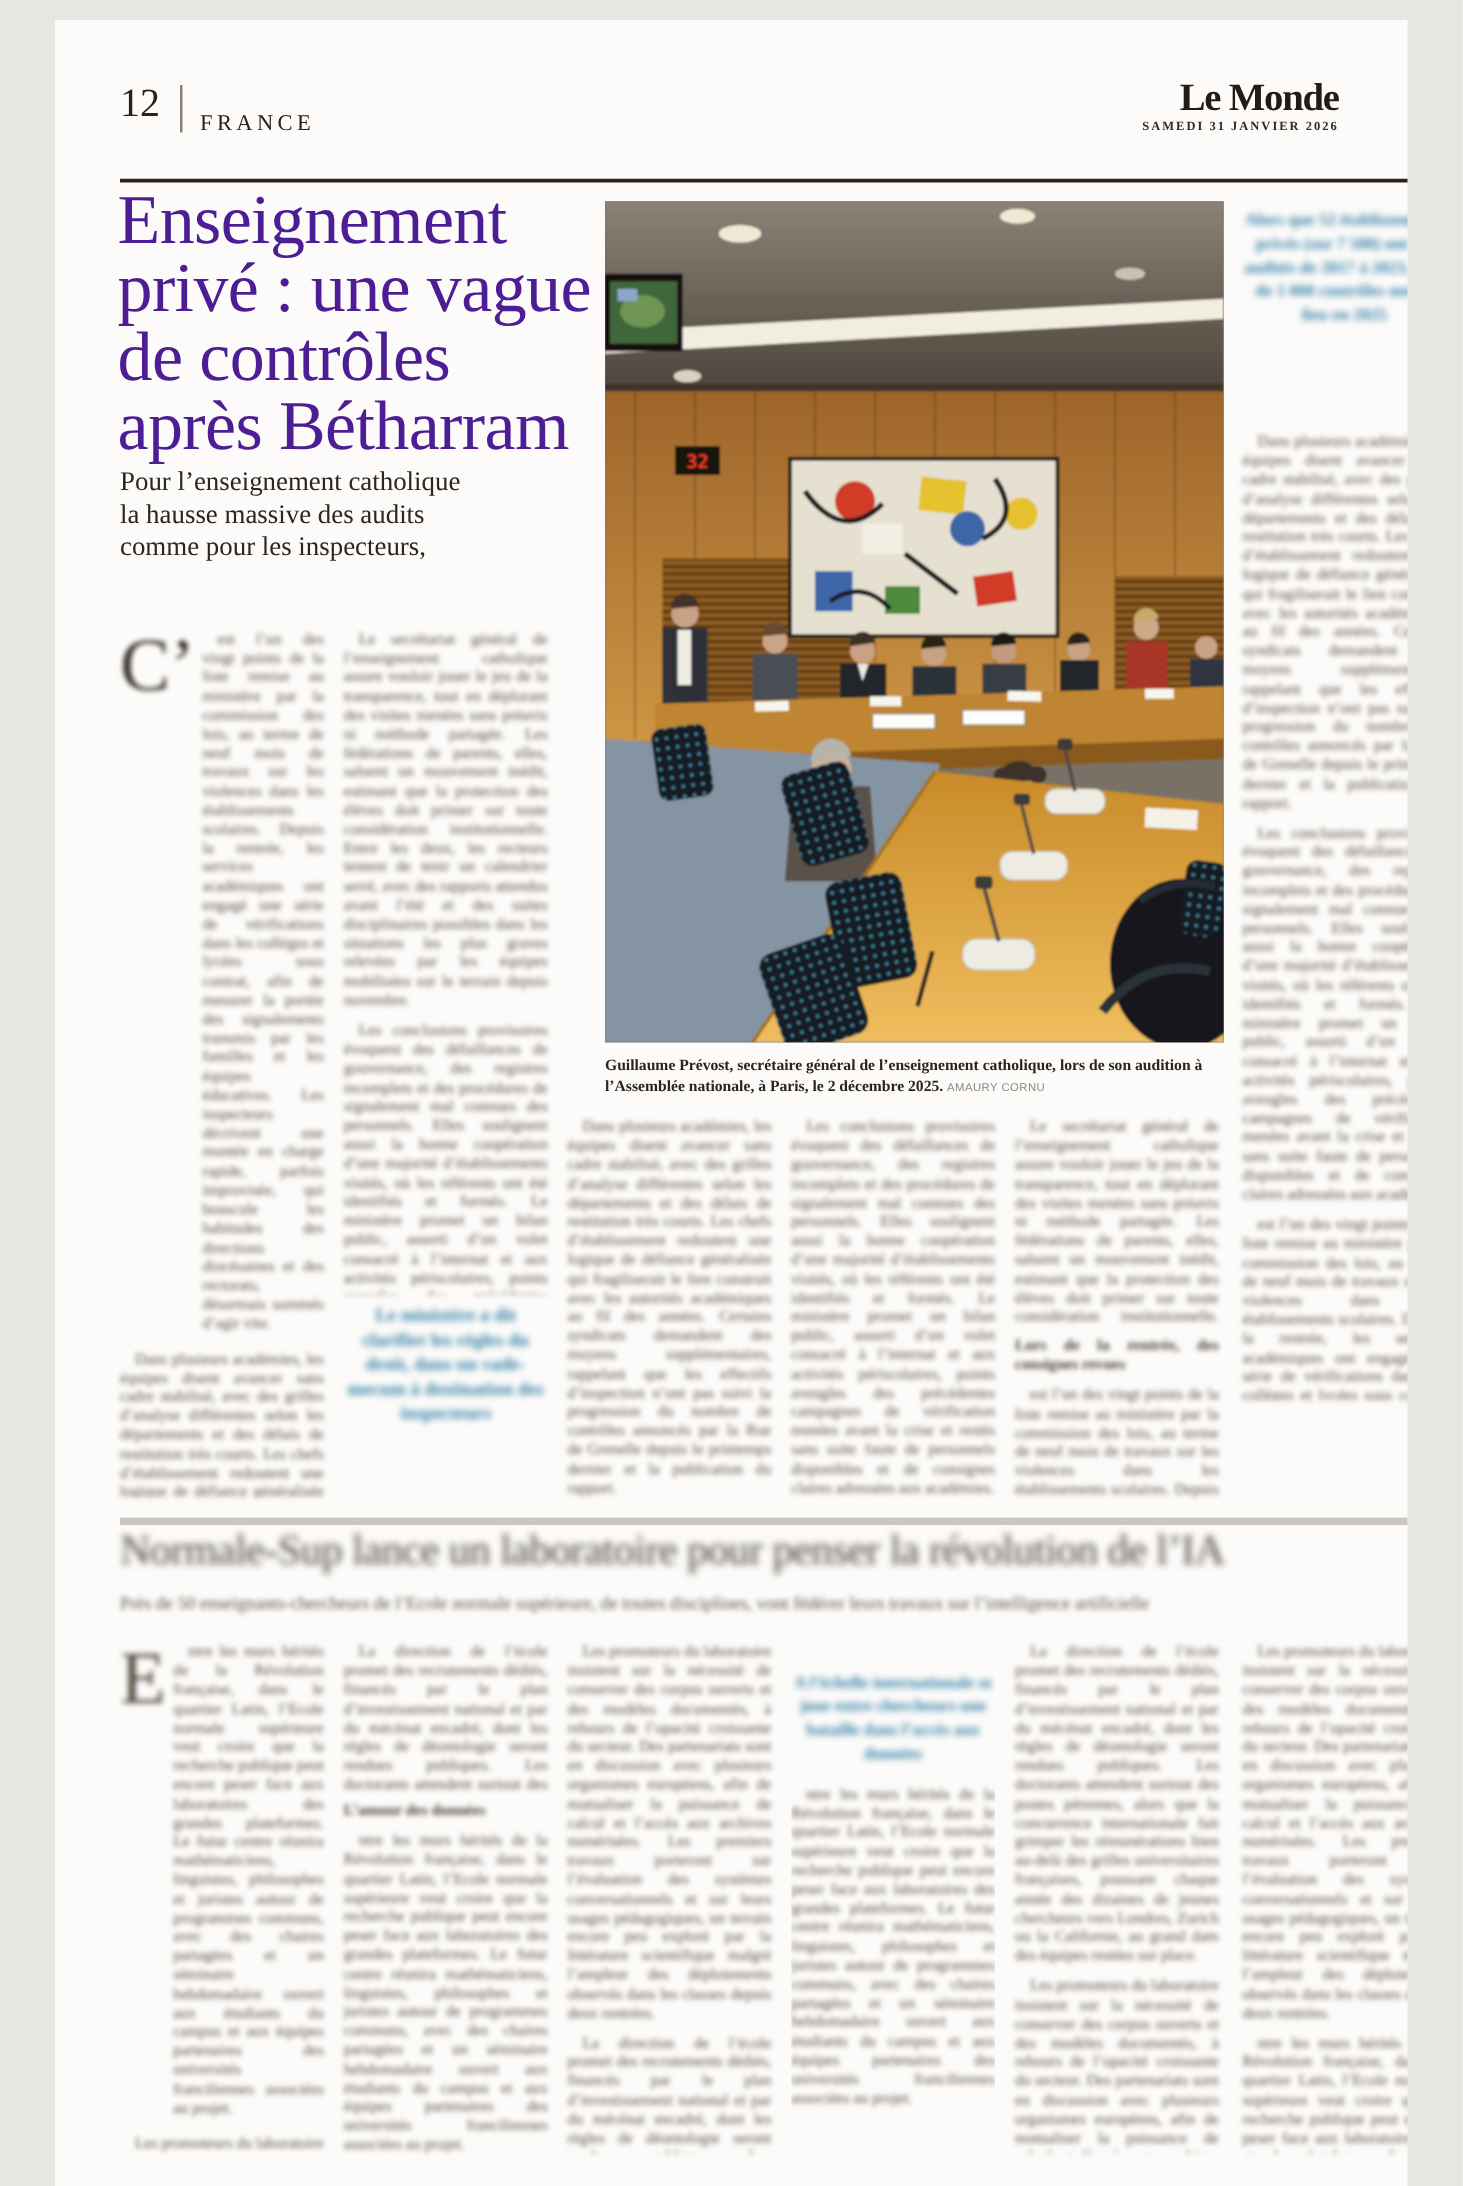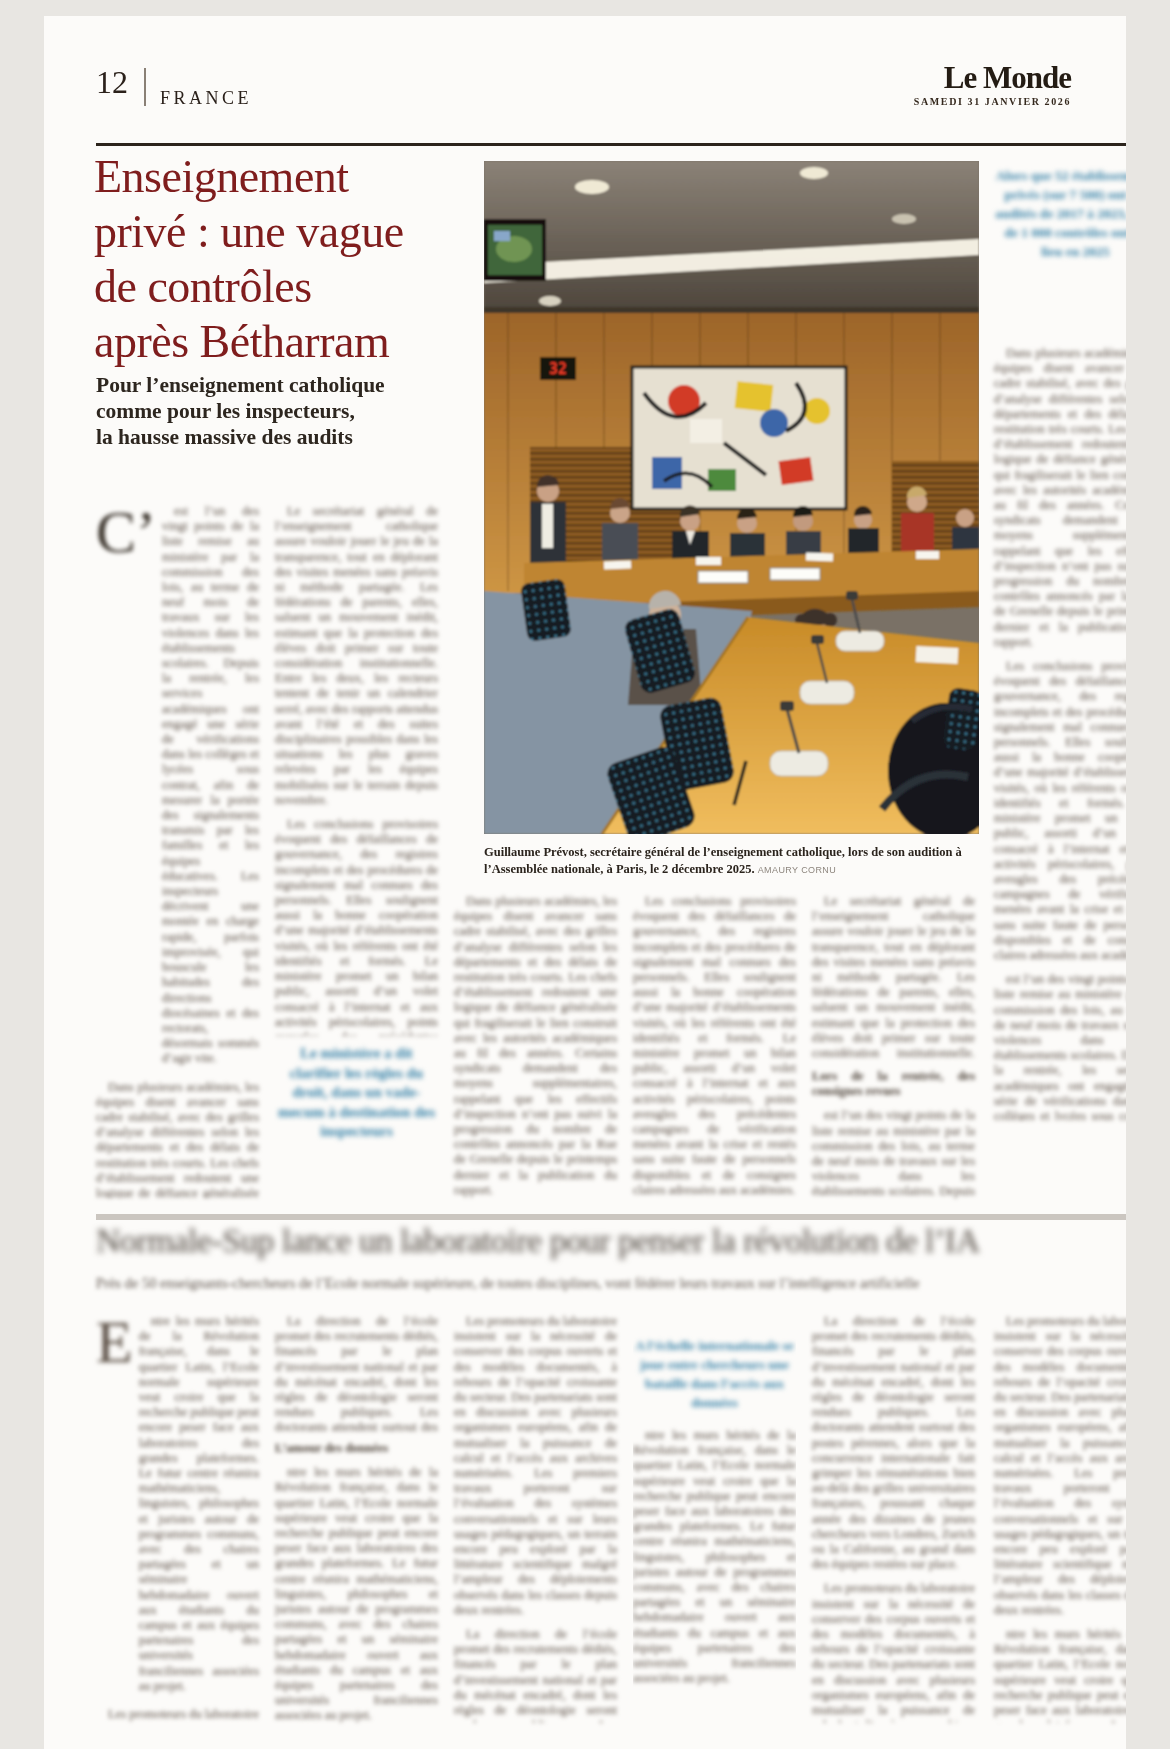--- a/index.html
+++ b/index.html
@@ -7,22 +7,22 @@
         font-family:"Liberation Serif","DejaVu Serif",serif;color:#29221a;overflow:hidden;}
   .abs{position:absolute;}
   
   .pagenum{left:52px;top:48px;font-size:32px;color:#2b211b;}
   .hdr-div{left:100px;top:52px;height:38px;width:0;border-left:2px solid #8a8076;}
   .section{left:116px;top:72px;font-size:18px;letter-spacing:3.5px;color:#2b211b;}
   .logo{right:55px;top:44px;font-size:31px;font-weight:bold;letter-spacing:-1px;color:#241c14;text-align:left;}
   .edition-date{right:55px;top:80px;font-size:10px;font-weight:bold;letter-spacing:1.6px;color:#35291e;text-align:right;}
   
   .rule-a1{left:52px;top:127px;width:1063px;height:3px;background:#2c241c;}
-  .headline1{left:50px;top:133px;width:395px;font-size:46px;line-height:55px;letter-spacing:-0.5px;color:#7f1d1d;}
-  .standfirst1{left:52px;top:356px;width:345px;font-size:21.5px;line-height:26px;color:#2d261f;font-weight:bold;}
+  .headline1{left:50px;top:133px;width:395px;font-size:56px;line-height:55px;letter-spacing:-0.5px;color:#4c1d95;}
+  .standfirst1{left:52px;top:356px;width:345px;font-size:21.5px;line-height:26px;color:#2d261f;}
   .photo{left:440px;top:145px;width:495px;height:673px;background:#7a7166;overflow:hidden;}
   .caption{left:440px;top:828px;width:500px;font-size:12.5px;font-weight:bold;line-height:17px;color:#2b241d;}
   .credit{font-family:"Liberation Sans",sans-serif;font-weight:normal;font-size:9px;letter-spacing:.4px;color:#8d867e;}
   
   .col{overflow:hidden;font-size:12.5px;line-height:15.2px;text-align:justify;color:#5b4f45;}
   .col p{margin:0 0 9px 0;text-indent:12px;}
   .blur2{filter:blur(2.1px);}
   .blur25{filter:blur(2.5px);}
   .blur3{filter:blur(3px);}
   .c1{left:52px;}   .c2{left:231px;} .c3{left:410px;}
@@ -58,22 +58,22 @@
 
   <div class="abs headline1">
     <div>Enseignement</div>
     <div>privé : une vague</div>
     <div>de contrôles</div>
     <div>après Bétharram</div>
   </div>
 
   <div class="abs standfirst1">
     <div>Pour l’enseignement catholique</div>
+    <div>la hausse massive des audits</div>
     <div>comme pour les inspecteurs,</div>
-    <div>la hausse massive des audits</div>
   </div>
 
   <div class="abs photo">
     <svg width="495" height="673" viewBox="0 0 495 673">
       <defs>
         <linearGradient id="ceil" x1="0" y1="0" x2="0" y2="1">
           <stop offset="0" stop-color="#8b8277"></stop>
             <stop offset="1" stop-color="#4e463c"></stop>
         </linearGradient>
         <linearGradient id="wood" x1="0" y1="0" x2="0" y2="1">

